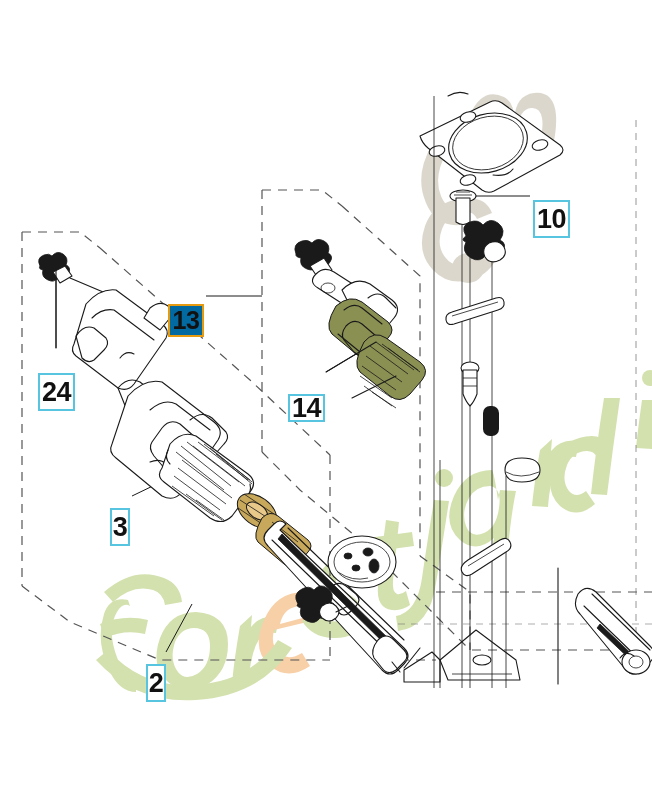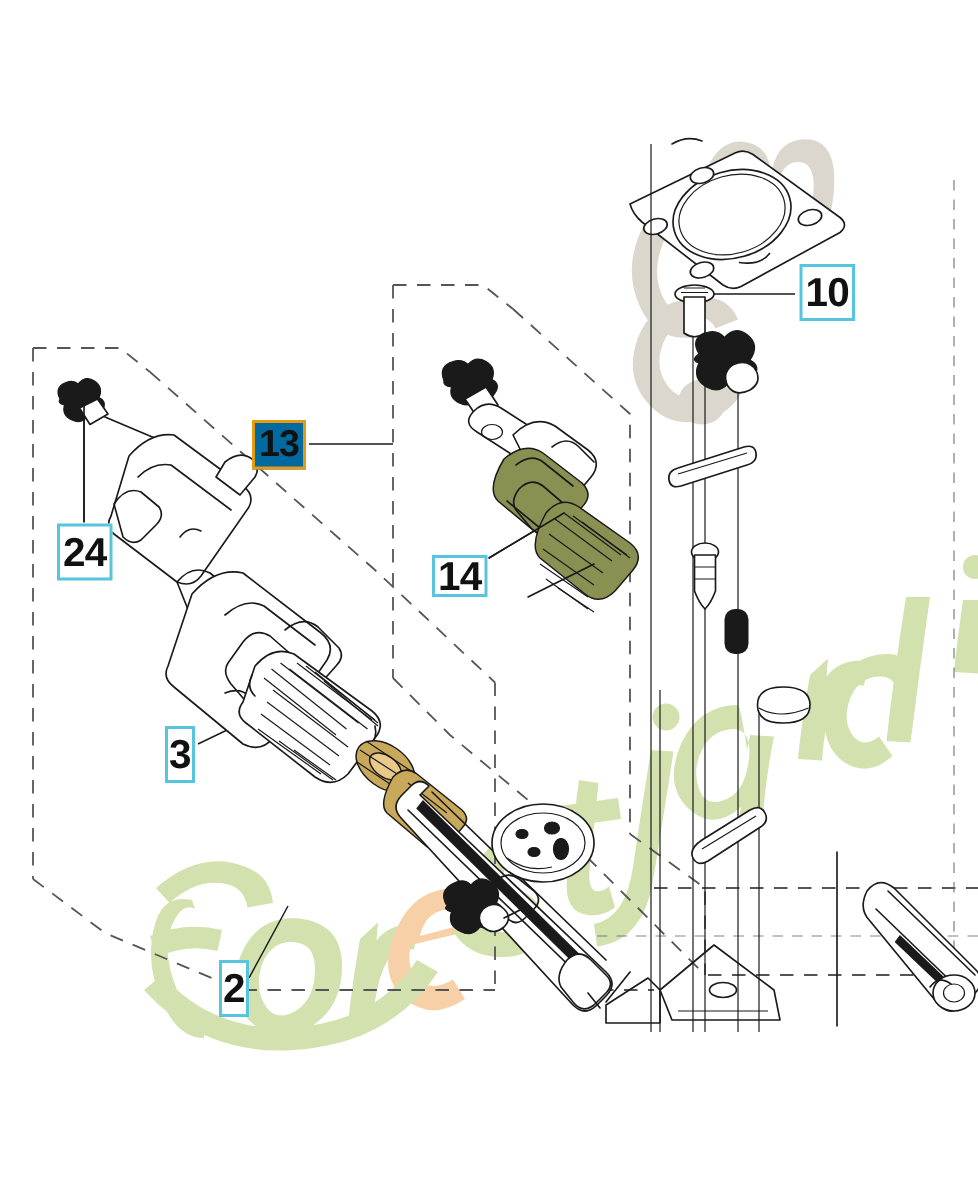--- a/index.html
+++ b/index.html
@@ -31,20 +31,21 @@
     align-items: center;
     justify-content: center;
     font-family: "Liberation Sans", sans-serif;
     font-weight: bold;
     line-height: 1;
     letter-spacing: -0.5px;
     color: #111111;
     background: #ffffff;
     border: 2px solid #58c5e0;
     z-index: 40;
+    margin-top: 24px;
   }
   .callout.highlight {
     background: #0369a1;
     border: 2px solid #e59a10;
   }
   .c-2  { left: 146px; top: 640px; width: 20px;  height: 38px; font-size: 27px; }
   .c-3  { left: 110px; top: 484px; width: 20px;  height: 38px; font-size: 27px; }
   .c-10 { left: 533px; top: 176px; width: 37px;  height: 38px; font-size: 27px; }
   .c-13 { left: 168px; top: 280px; width: 36px;  height: 33px; font-size: 25px; }
   .c-14 { left: 288px; top: 370px; width: 37px;  height: 28px; font-size: 27px; }

